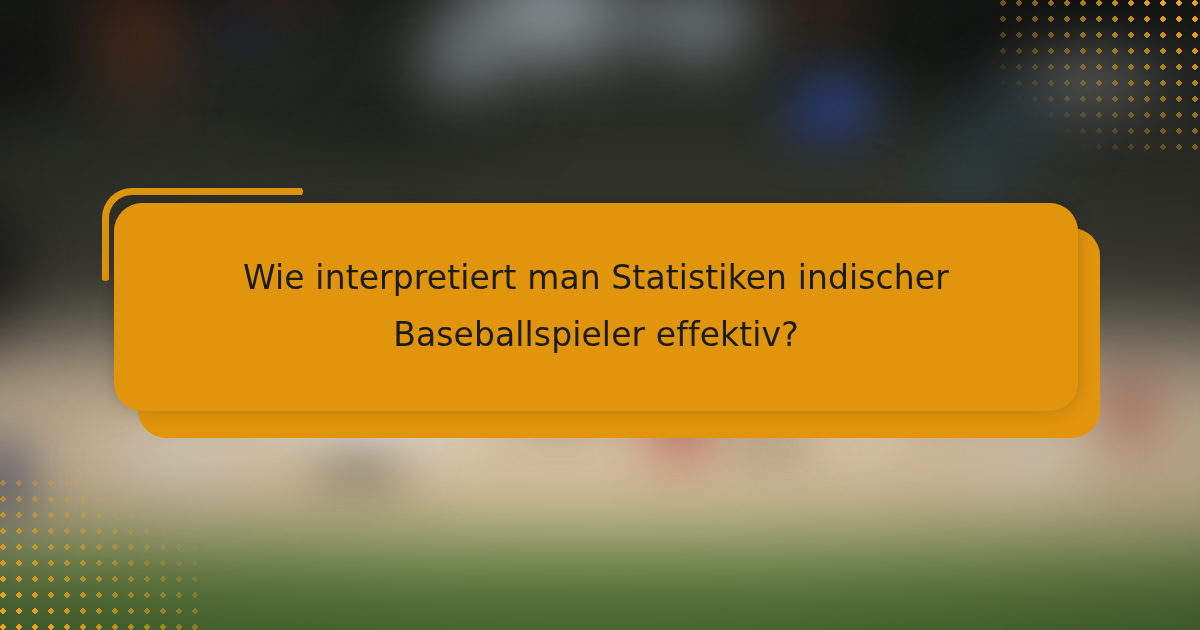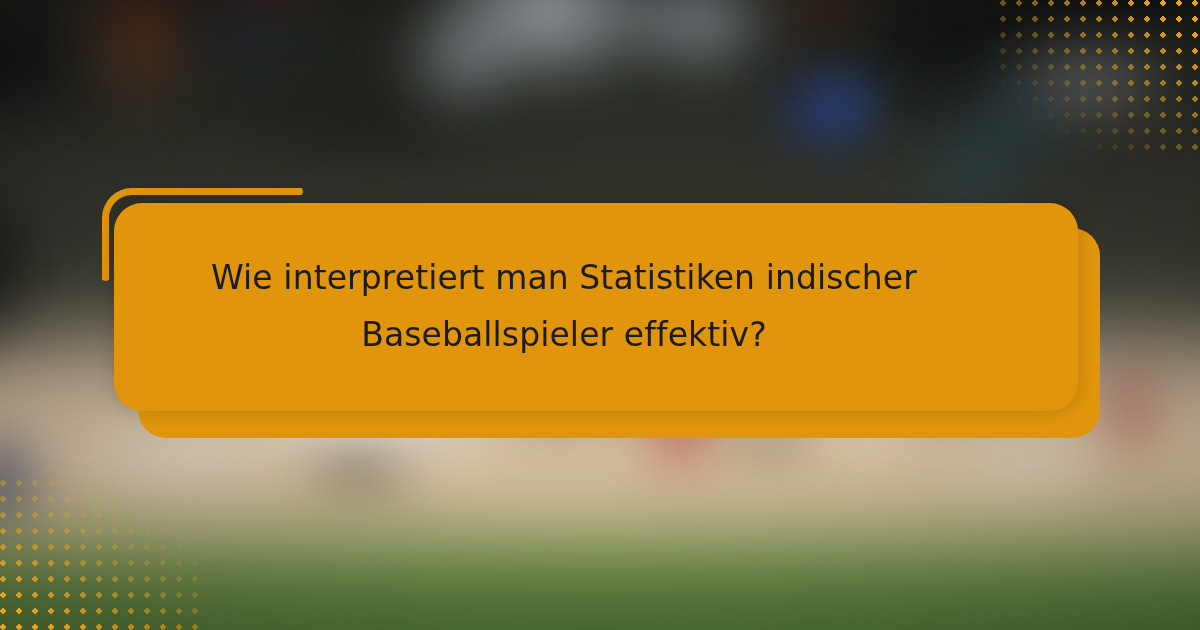--- a/index.html
+++ b/index.html
@@ -185,20 +185,21 @@
   .card-front {
     position: absolute;
     left: 114px;
     top: 203px;
     width: 964px;
     height: 208px;
     background: #e1950d;
     border-radius: 28px;
     display: flex;
     align-items: center;
+    justify-content: center;
     box-shadow: 0 0 18px rgba(0,0,0,.18);
   }
 
   .card-title {
     margin: 0;
     padding: 0 70px;
     text-align: center;
     color: #1c1c1c;
     font-size: 33px;
     font-weight: 400;

